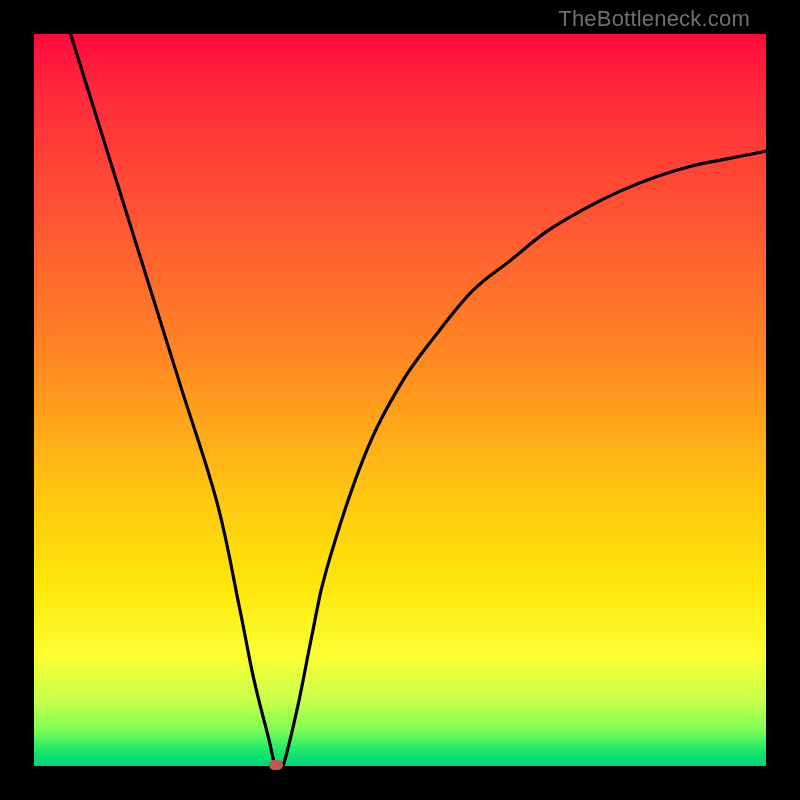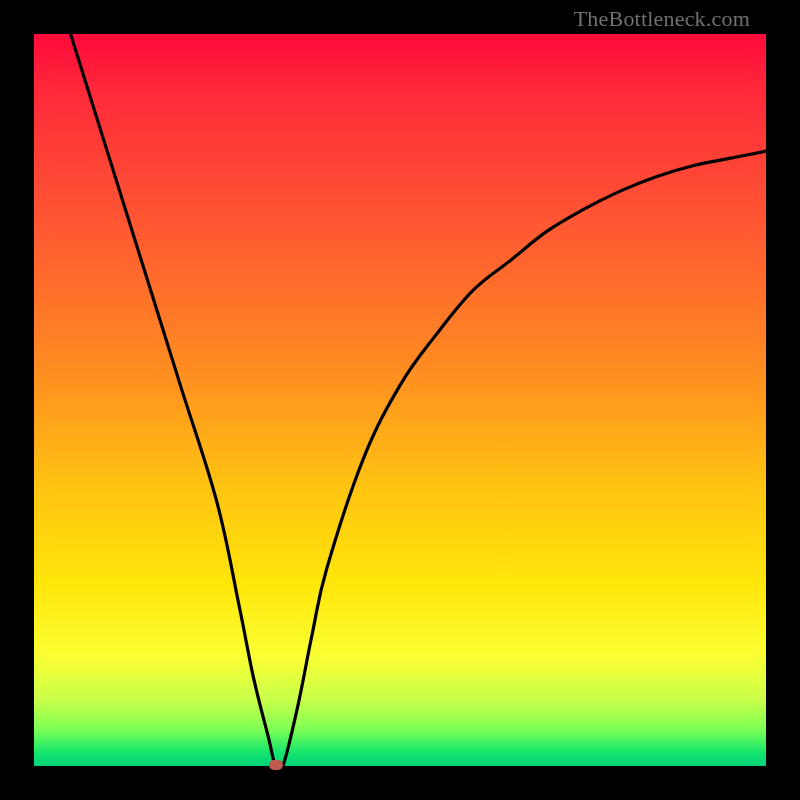--- a/index.html
+++ b/index.html
@@ -9,21 +9,20 @@
     height: 800px;
     overflow: hidden;
     background: #000;
     font-family: Arial, Helvetica, sans-serif;
   }
   .frame {
     position: relative;
     width: 764px;
     height: 800px;
     background: #000;
-    font-family: Liberation Serif, serif;
   }
   .plot-area {
     position: absolute;
     left: 34px;
     top: 34px;
     width: 732px;
     height: 732px;
     
     background: linear-gradient(
       to bottom,

